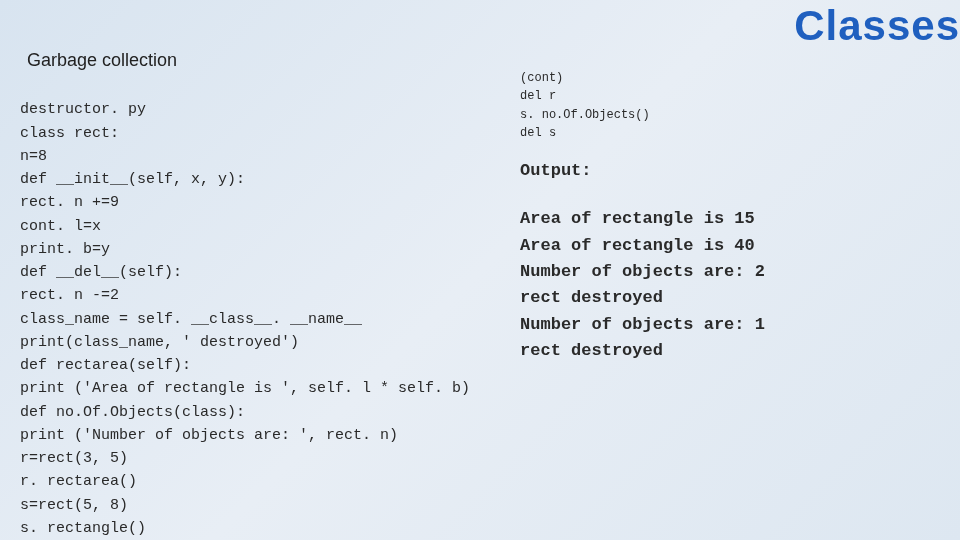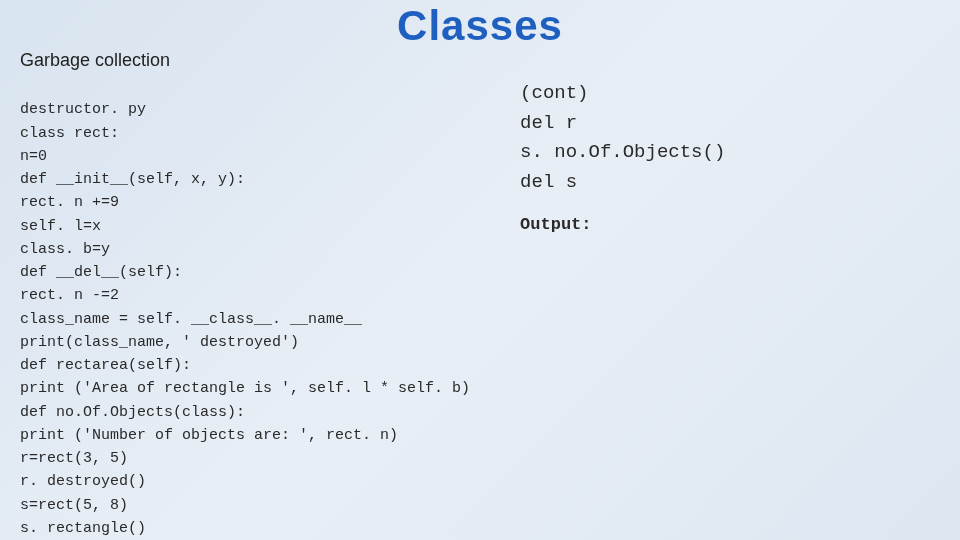--- a/index.html
+++ b/index.html
@@ -9,21 +9,21 @@
     height: 540px;
     background: linear-gradient(135deg, #d8e4f0 0%, #e8eef5 50%, #dde7f1 100%);
     font-family: Arial, sans-serif;
     overflow: hidden;
     box-sizing: border-box;
   }
   .slide-title {
     color: #1f5fbf;
     font-size: 42px;
     font-weight: bold;
-    text-align: center;
+    text-align: right;
     margin: 0;
     padding-top: 2px;
     letter-spacing: 1px;
     font-family: 'Arial Black', Arial, sans-serif;
   }
   .content {
     display: flex;
     padding: 0 20px;
     gap: 40px;
   }
@@ -32,80 +32,88 @@
   }
   .col-right {
     flex: 0 0 auto;
     padding-left: 10px;
   }
   .section-heading {
     font-family: Arial, sans-serif;
     font-size: 18px;
     font-weight: normal;
     color: #222;
-    margin: 0 0 4px 0;
+    margin: 0 0 4px 7px;
   }
   .code-block, .output-block, .cont-block {
     font-family: "Courier New", Courier, monospace;
     font-size: 15px;
     color: #2a2a2a;
     line-height: 1.55;
     white-space: pre;
   }
   .output-label {
     font-family: "Courier New", Courier, monospace;
     font-size: 17px;
     color: #2a2a2a;
     font-weight: bold;
     margin-top: 18px;
   }
   .output-block {
     font-size: 17px;
     font-weight: bold;
   }
   .cont-block {
-    font-size: 19px;
+    font-size: 12px;
   }
 </style>
 </head>
 <body>
 
 <h1 class="slide-title">Classes</h1>
 
 <div class="content">
 
   <div class="col-left">
     <h3 class="section-heading">Garbage collection</h3>
     <div class="code-block">
 <span>destructor. py</span>
 <span>class rect:</span>
-<span>n=0</span>
+<span>n=8</span>
 <span>def __init__(self, x, y):</span>
 <span>rect. n +=9</span>
-<span>self. l=x</span>
-<span>class. b=y</span>
+<span>cont. l=x</span>
+<span>print. b=y</span>
 <span>def __del__(self):</span>
 <span>rect. n -=2</span>
 <span>class_name = self. __class__. __name__</span>
 <span>print(class_name, ' destroyed')</span>
 <span>def rectarea(self):</span>
 <span>print ('Area of rectangle is ', self. l * self. b)</span>
 <span>def no.Of.Objects(class):</span>
 <span>print ('Number of objects are: ', rect. n)</span>
 <span>r=rect(3, 5)</span>
-<span>r. destroyed()</span>
+<span>r. rectarea()</span>
 <span>s=rect(5, 8)</span>
 <span>s. rectangle()</span>
 
 </div>
   </div>
 
   <div class="col-right">
     <div class="cont-block">
 <span>(cont)</span>
 <span>del r</span>
 <span>s. no.Of.Objects()</span>
 <span>del s</span>
 </div>
     <div class="output-label">Output:</div>
+    <div class="output-block">
+<span>Area of rectangle is 15</span>
+<span>Area of rectangle is 40</span>
+<span>Number of objects are: 2</span>
+<span>rect destroyed</span>
+<span>Number of objects are: 1</span>
+<span>rect destroyed</span>
+</div>
   </div>
 
 </div>
 
 </body></html>

